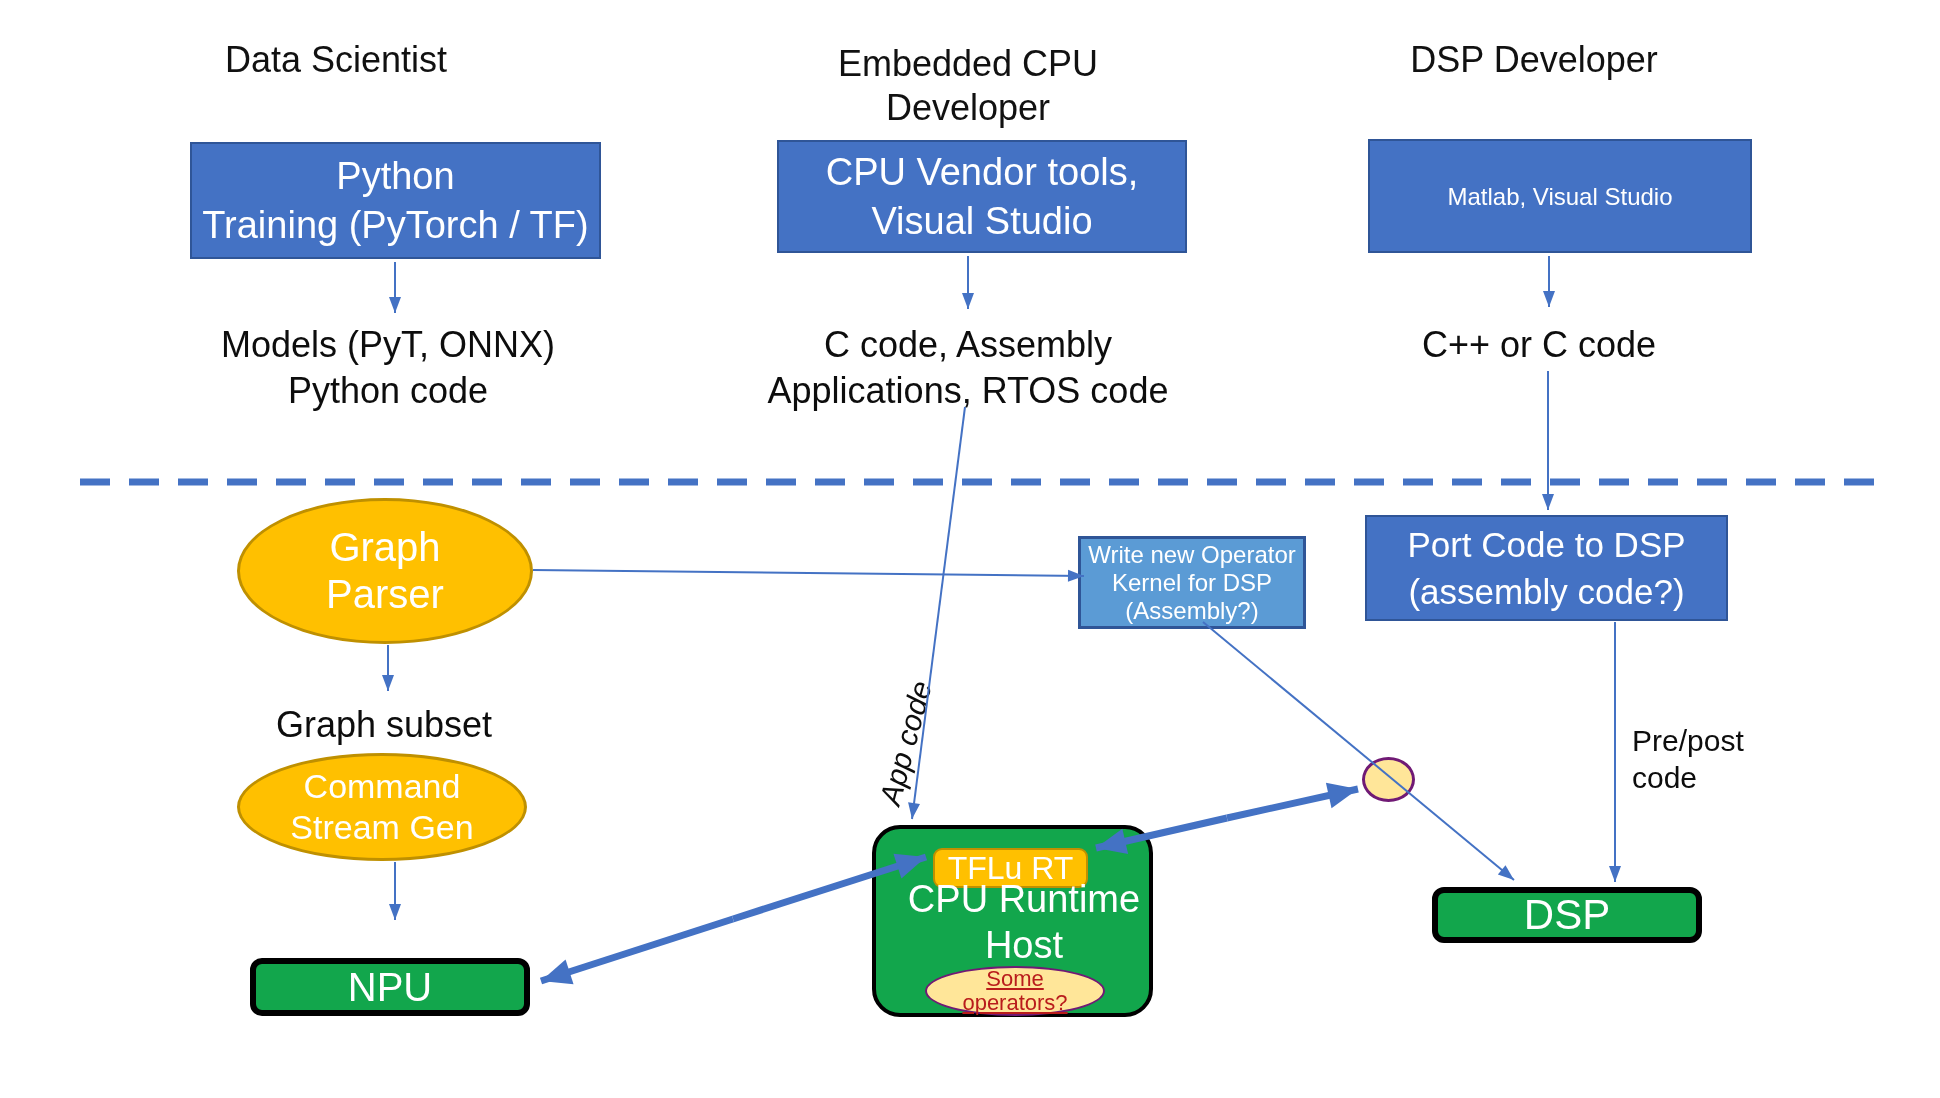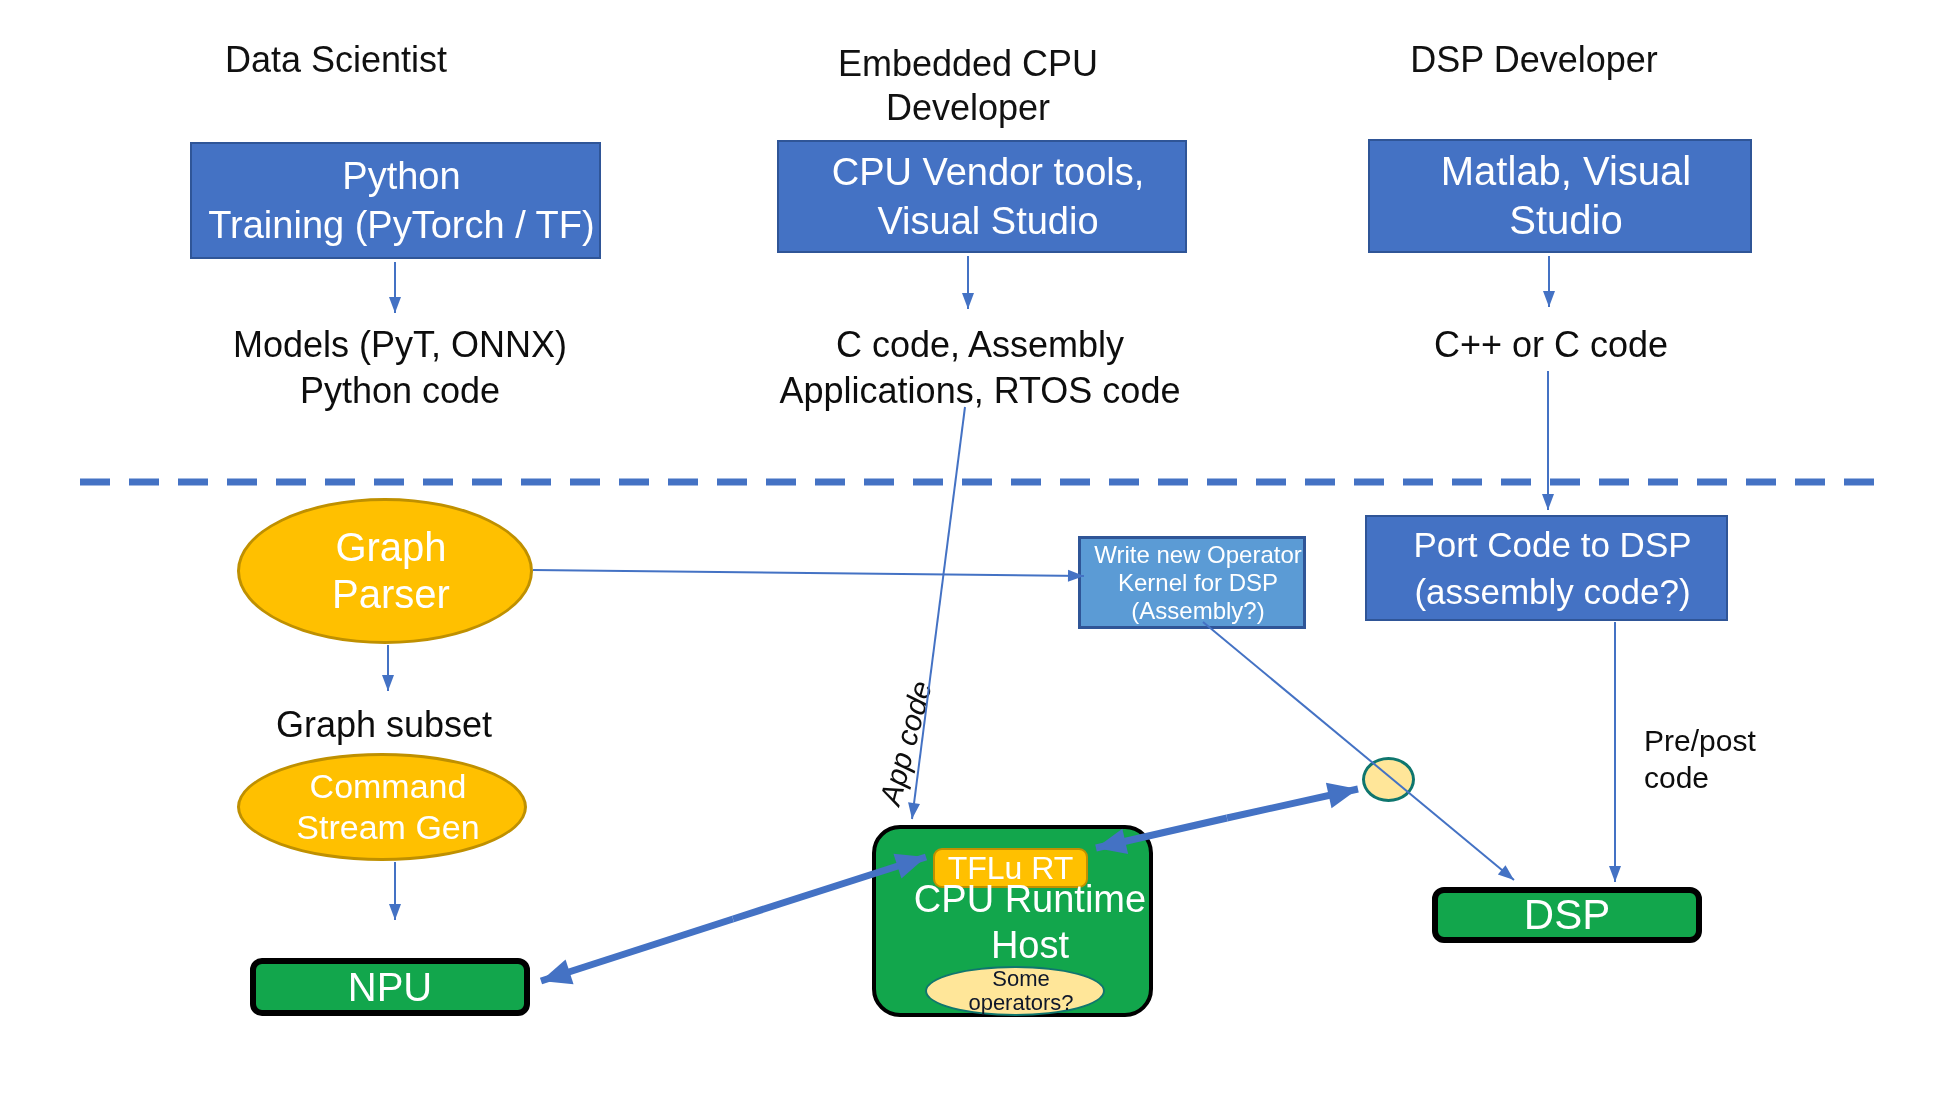--- a/index.html
+++ b/index.html
@@ -1,33 +1,33 @@
 <!DOCTYPE html>
 <html><head>
 <meta charset="utf-8">
 <style>
   html,body{margin:0;padding:0;background:#ffffff;}
   .canvas{
     position:relative;width:1940px;height:1098px;background:#ffffff;
     font-family:"Liberation Sans",sans-serif;overflow:hidden;
   }
-  .preline{white-space:pre-line;padding-left:12px;}
+  .preline{white-space:pre-line;}
   .heading{
     position:absolute;color:#111;text-align:center;font-size:36px;line-height:44px;z-index:2;
   }
   .artifact{
     position:absolute;color:#0d0d0d;text-align:center;font-size:36px;line-height:46px;z-index:2;
   }
   .node{position:absolute;display:flex;align-items:center;justify-content:center;
     text-align:center;z-index:2;box-sizing:border-box;}
   .box-blue{background:#4472C4;border:2px solid #2F5597;color:#fff;}
   .box-lightblue{background:#5B9BD5;border:3px solid #2F5597;color:#fff;}
   .box-green{background:#12A64C;border:6px solid #000000;color:#fff;}
   .ellipse-orange{background:#FFC000;border:3px solid #BF9000;border-radius:50%;color:#fff;}
-  .ellipse-cream{background:#FFE699;border:2px solid #0f766e;border-radius:50%;color:#0f172a;}
+  .ellipse-cream{background:#FFE699;border:2px solid #701a75;border-radius:50%;color:#b91c1c;text-decoration:underline;}
   .badge-orange{background:#FFC000;border:2px solid #BF9000;border-radius:9px;color:#fff;}
   .svg-layer{position:absolute;left:0;top:0;z-index:4;pointer-events:none;}
   .rot-label{
     position:absolute;color:#0d0d0d;font-size:30px;font-style:italic;text-align:center;z-index:3;
     transform:rotate(-75deg);
   }
   .side-label{position:absolute;color:#0d0d0d;font-size:30px;line-height:37px;text-align:left;z-index:2;}
 </style>
 </head>
 <body>
@@ -35,21 +35,21 @@
 <div class="canvas">
 
   <div class="heading" style="left:156px;top:38px;width:360px;">Data Scientist</div>
   <div class="heading" style="left:766px;top:42px;width:404px;">Embedded CPU Developer</div>
   <div class="heading" style="left:1334px;top:38px;width:400px;">DSP Developer</div>
 
   <div class="node box-blue preline" style="left:190px;top:142px;width:411px;height:117px;font-size:38px;line-height:49px;">Python
 Training (PyTorch / TF)</div>
   <div class="node box-blue preline" style="left:777px;top:140px;width:410px;height:113px;font-size:38px;line-height:49px;">CPU Vendor tools,
 Visual Studio</div>
-  <div class="node box-blue preline" style="left:1368px;top:139px;width:384px;height:114px;font-size:40px;line-height:49px;">Matlab, Visual Studio</div>
+  <div class="node box-blue preline" style="left:1368px;top:139px;width:384px;height:114px;font-size:24px;line-height:49px;">Matlab, Visual Studio</div>
 
   <div class="artifact preline" style="left:738px;top:322px;width:460px;">C code, Assembly
 Applications, RTOS code</div>
   <div class="artifact preline" style="left:158px;top:322px;width:460px;">Models (PyT, ONNX)
 Python code</div>
   <div class="artifact preline" style="left:1339px;top:322px;width:400px;">C++ or C code</div>
 
   <div class="node ellipse-orange preline" style="left:237px;top:498px;width:296px;height:146px;font-size:40px;line-height:47px;">Graph
 Parser</div>
   <div class="artifact" style="left:184px;top:702px;width:400px;font-size:36px;">Graph subset</div>

